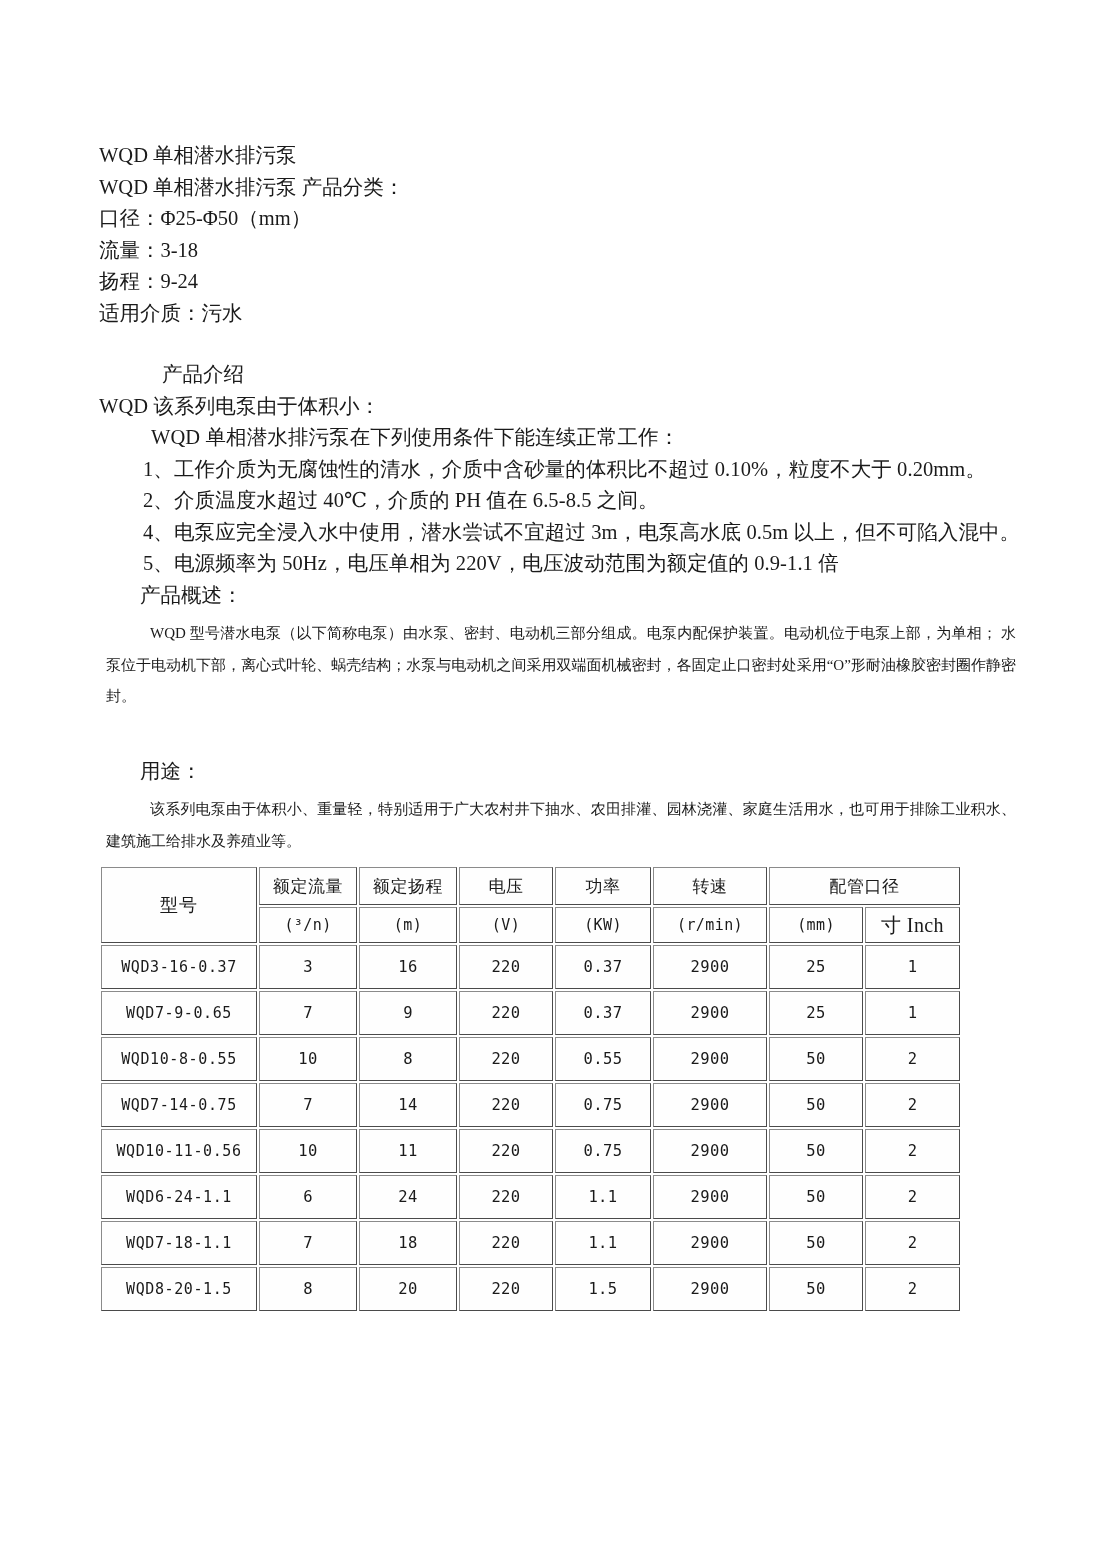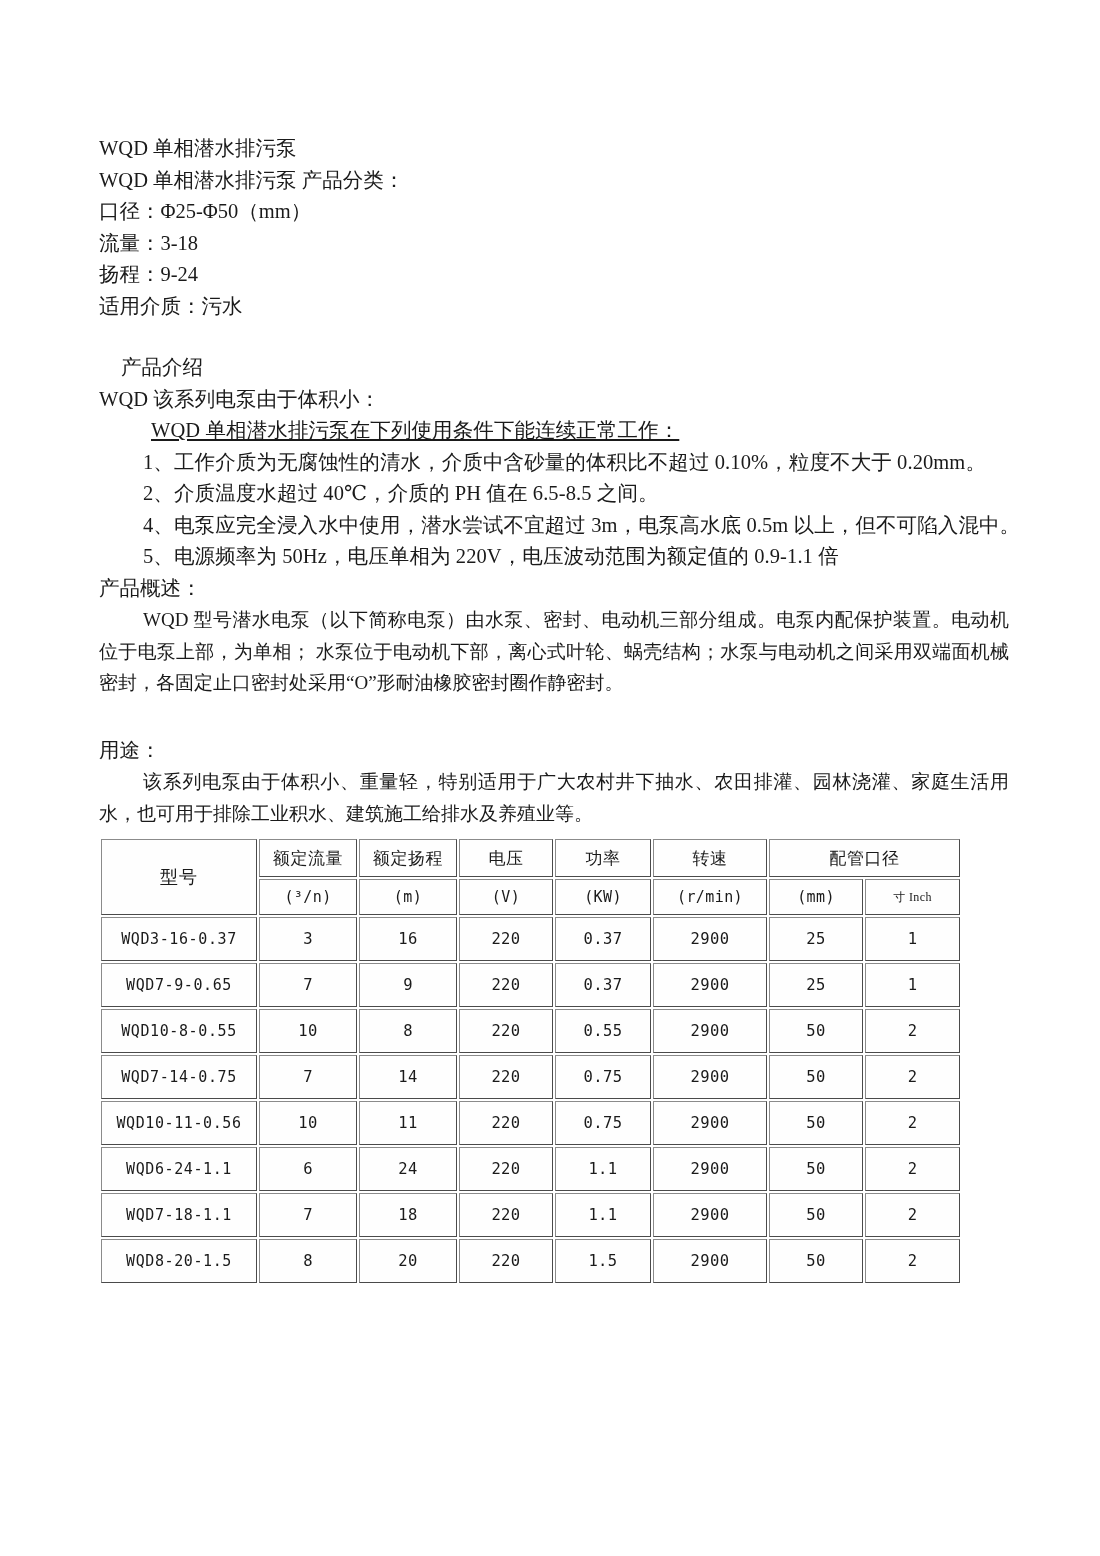--- a/index.html
+++ b/index.html
@@ -11,56 +11,57 @@
   body {
     width: 1100px;
     height: 1556px;
     position: relative;
     font-family: "Liberation Serif", "DejaVu Serif", serif;
     color: #1a1a1a;
     overflow: hidden;
   }
   .page {
     position: absolute;
-    left: 0; top: 5px;
+    left: 0; top: 12px;
     width: 1100px;
     height: 1187px;
     box-sizing: border-box;
     padding: 128px 90px 8px 99px;
   }
 
   
   .line {
     font-size: 20.5px;
     line-height: 31.5px;
     white-space: nowrap;
     letter-spacing: 0.1px;
   }
   .heading-line {
     font-size: 20.5px;
     line-height: 31.5px;
     white-space: nowrap;
   }
   .para {
-    font-size: 19px;
+    font-size: 15px;
     line-height: 31.6px;
     text-align: justify;
     text-justify: inter-ideograph;
-    margin: 0;
+    margin: 7px;
   }
   .indent-1 { padding-left: 22px; }
   .indent-2 { padding-left: 44px; }
-  .indent-3 { padding-left: 52px; text-decoration: underline; }
+  .indent-3 { padding-left: 52px; }
   .spacer-md { height: 30px; }
   .spacer-lg { height: 36px; }
 
   .section-label {
     font-size: 20.5px;
     line-height: 31.5px;
     white-space: nowrap;
+    margin-left: 41px;
   }
 
   
   .table-wrap {
     margin-top: 8px;
   }
   table.spec {
     border-collapse: separate;
     border-spacing: 2px 2px;
     width: 845px;
@@ -89,21 +90,21 @@
     font-family: "Liberation Serif", "DejaVu Serif", serif;
     font-size: 18px;
     letter-spacing: 1px;
   }
   table.spec td.unit {
     font-size: 15px;
     height: 34px;
   }
   table.spec td.unit-inch {
     font-family: "Liberation Serif", "DejaVu Serif", serif;
-    font-size: 12px;
+    font-size: 20px;
     margin-left: 48px;
   }
   table.spec td.model {
     font-size: 15px;
     letter-spacing: 0.6px;
   }
   table.spec tr.data td {
     height: 42px;
   }
 

